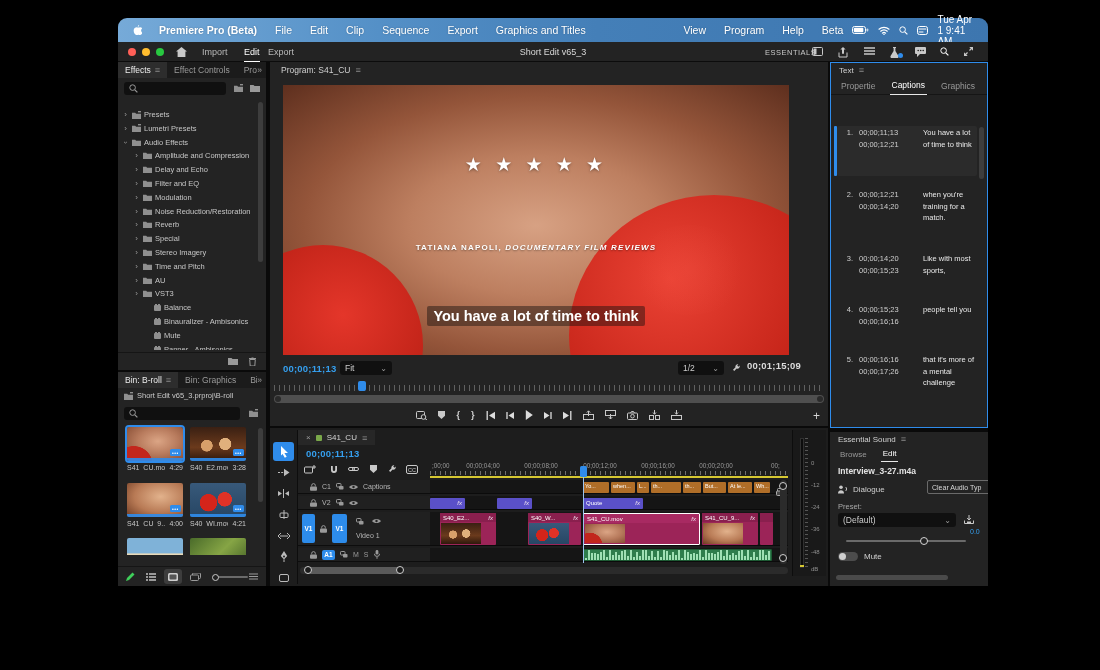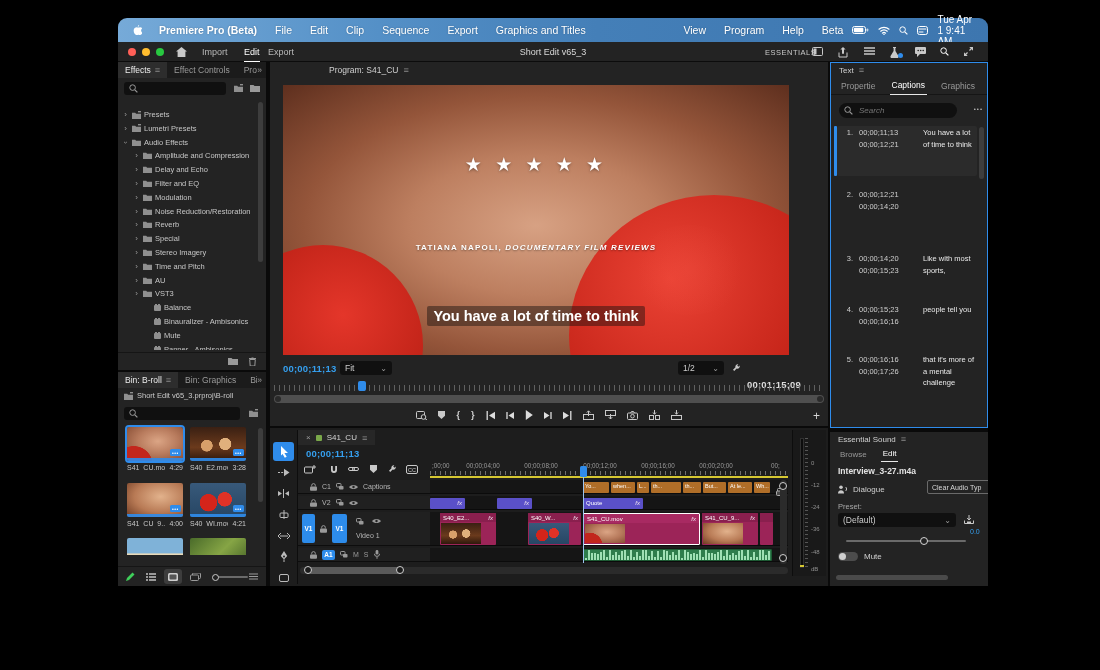--- a/index.html
+++ b/index.html
@@ -549,21 +549,21 @@
         <div style="position: absolute; left: 96px; top: 9px; width: 34px; height: 2px; background: rgb(106, 106, 106); border-radius: 1px;">
           <div style="position: absolute; left: -2px; top: -2.5px; width: 7px; height: 7px; border-radius: 50%; border: 1.5px solid rgb(201, 201, 201); background: rgb(35, 35, 35);"></div>
         </div>
         <span class="icbtn" style="position: absolute; right: 8px; top: 6px;">
           <svg width="9" height="8" viewBox="0 0 9 8">
             <path d="M0 1h9M0 3.5h9M0 6h9" stroke="#9a9a9a" stroke-width="1.2"></path>
           </svg>
         </span>
       </div>
     </div>
-  <div id="prog-panel" class="panel" style="left:152px;top:44px;width:558px;height:364px;padding-left:48px;">
+  <div id="prog-panel" class="panel" style="left:152px;top:44px;width:558px;height:364px;">
       <div style="display: flex; align-items: center; gap: 5px; height: 15px; background: rgb(35, 35, 35); padding-left: 11px; font-size: 8.5px; color: rgb(208, 208, 208);">
         <span>Program: S41_CU</span>
         <span class="hamb">≡</span>
       </div>
       <div id="video" style="left: 13px; top: 23px; width: 506px; height: 270px;">
         <div class="glove" style="left: -60px; bottom: -90px; width: 200px; height: 200px; background: radial-gradient(circle at 60% 35%, rgb(228, 54, 42), rgb(181, 29, 18) 70%);"></div>
         <div class="glove" style="right: -70px; bottom: -120px; width: 290px; height: 280px; background: radial-gradient(circle at 35% 30%, rgb(234, 66, 52), rgb(192, 32, 21) 60%, rgb(142, 21, 12));"></div>
         <div style="position: absolute; right: 40px; bottom: 40px; width: 120px; height: 90px; border-radius: 50%; background: radial-gradient(circle, rgba(244, 88, 74, 0.2), transparent 70%);"></div>
         <span class="ov" style="top: 68px; font-size: 19px; letter-spacing: 4px; text-shadow: rgba(0, 0, 0, 0.4) 0px 1px 3px;">★ ★ ★ ★ ★</span>
         <div class="ov" style="top: 158px; font-size: 8px; font-weight: bold; letter-spacing: 1.2px; text-shadow: rgba(0, 0, 0, 0.4) 0px 1px 2px;"><span>TATIANA NAPOLI,</span><span style="font-style: italic;"> DOCUMENTARY FILM REVIEWS</span></div>
@@ -577,21 +577,21 @@
         </div>
         <div class="dd" style="position: absolute; left: 408px; top: 1px; width: 46px;">
           <span>1/2</span>
           <span class="chev">⌄</span>
         </div>
         <span class="icbtn" style="position: absolute; left: 462px; top: 4px;">
           <svg width="9" height="9" viewBox="0 0 9 9">
             <path d="M7.6 1.6A2.3 2.3 0 014.7 4.5L2.2 7l-1.2-1.2 2.5-2.5A2.3 2.3 0 016.4.4L5.2 1.6l1.2 1.2z" fill="#c9c9c9"></path>
           </svg>
         </span>
-        <span class="tc-white" style="position: absolute; left: 477px; top: 19px;">00;01;15;09</span>
+        <span class="tc-white" style="position: absolute; left: 477px; top: 0;">00;01;15;09</span>
       </div>
       <div style="position: absolute; left: 4px; right: 4px; top: 318px; height: 12px;">
         <div class="ruler-ticks" style="left: 0px; right: 0px; bottom: 1px; height: 6px; opacity: 0.8;"></div>
         <div style="position: absolute; left: 84px; top: 1px; width: 8px; height: 10px; background: rgb(47, 140, 235); border-radius: 2px;"></div>
       </div>
       <div style="position: absolute; left: 4px; right: 4px; top: 333px; height: 8px; background: rgb(79, 79, 79); border-radius: 4px;">
         <div style="position: absolute; left: 1px; top: 1px; width: 6px; height: 6px; border-radius: 50%; background: rgb(42, 42, 42);"></div>
         <div style="position: absolute; right: 1px; top: 1px; width: 6px; height: 6px; border-radius: 50%; background: rgb(42, 42, 42);"></div>
       </div>
       <div class="transport" style="left: 0px; right: 0px; top: 344px; height: 18px; justify-content: center;">
@@ -1043,48 +1043,37 @@
         <div class="itab">
           <span>Propertie</span>
         </div>
         <div class="itab active">
           <span>Captions</span>
         </div>
         <div class="itab">
           <span>Graphics</span>
         </div>
       </div>
-      <div style="position: absolute; left: 0px; top: 38px; right: 0px; height: 20px;">
-        <div class="searchbox" style="position: absolute; left: 8px; top: 2px; width: 118px; height: 15px; border-radius: 8px;">
-          <span class="icbtn">
-            <svg width="9" height="9" viewBox="0 0 9 9">
-              <circle cx="3.6" cy="3.6" r="2.8" fill="none" stroke="#9a9a9a"></circle>
-              <path d="M5.8 5.8L8.4 8.4" stroke="#9a9a9a" stroke-width="1.2"></path>
-            </svg>
-          </span>
-          <input class="search-input" type="text" placeholder="Search" style="">
-        </div>
-        <span style="position: absolute; right: 4px; top: 5px; color: rgb(187, 187, 187); font-size: 6px; letter-spacing: 1px;">•••</span>
-      </div>
       <div style="position: absolute; inset: 58px 0px 0px; overflow: hidden;">
         <div class="selbar" style="top: 5px; height: 50px;"></div>
         <div class="capitem" style="top: 5px; height: 50px; background: rgb(43, 43, 43); border-radius: 2px; padding-top: 1px;">
           <span style="width: 16px; flex: 0 0 auto; text-align: right; margin-right: 6px;">1.</span>
           <div style="width: 58px; flex: 0 0 auto;">
             <span style="display: block;">00;00;11;13</span>
             <span style="display: block;">00;00;12;21</span>
           </div>
           <span class="txt" style="flex: 1 1 0%; margin-left: 6px;">You have a lot of time to think</span>
         </div>
         <div class="capitem" style="top: 68px; height: 62px;">
           <span style="width: 16px; flex: 0 0 auto; text-align: right; margin-right: 6px;">2.</span>
           <div style="width: 58px; flex: 0 0 auto;">
             <span style="display: block;">00;00;12;21</span>
             <span style="display: block;">00;00;14;20</span>
           </div>
+          <span class="txt" style="flex: 1 1 0%; margin-left: 6px;">when you're training for a match.</span>
         </div>
         <div class="capitem" style="top: 132px; height: 48px;">
           <span style="width: 16px; flex: 0 0 auto; text-align: right; margin-right: 6px;">3.</span>
           <div style="width: 58px; flex: 0 0 auto;">
             <span style="display: block;">00;00;14;20</span>
             <span style="display: block;">00;00;15;23</span>
           </div>
           <span class="txt" style="flex: 1 1 0%; margin-left: 6px;">Like with most sports,</span>
         </div>
         <div class="capitem" style="top: 183px; height: 47px;">

